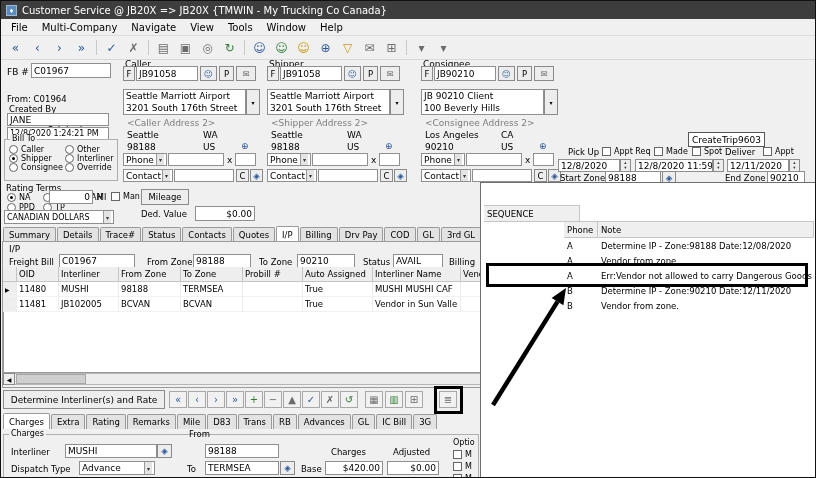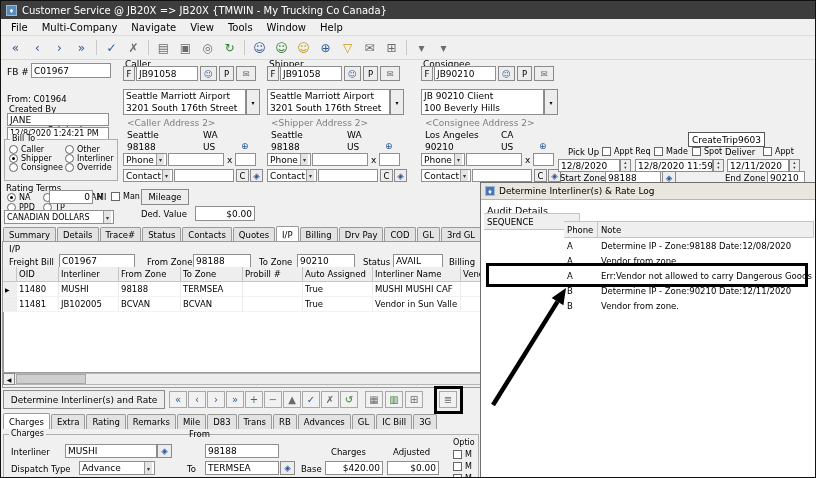--- a/index.html
+++ b/index.html
@@ -440,26 +440,22 @@
   <div class="cb" style="left:452px;top:461px;">
       <span class="box"></span>
       <span>M</span>
     </div>
   <div class="cb" style="left:452px;top:473px;">
       <span class="box"></span>
       <span>M</span>
     </div>
 
   <div class="logwin">
-    <div class="logtitle">
-      <span class="appicon" style="width:10px;height:10px;background:#4a76b8;">♦</span>
-      <span>Determine Interliner(s) &amp; Rate Log</span>
-    </div>
     <span class="lbl" style="left:6px;top:22px;font-size:9.5px;">Audit Details</span>
-    <div class="lh" style="left:3px;top:30px;width:96px;height:17px;">SEQUENCE</div>
+    <div class="lh" style="left:3px;top:22px;width:96px;height:17px;">SEQUENCE</div>
     <div class="lh" style="left:83px;top:38px;width:34px;height:17px;">Phone</div>
     <div class="lh" style="left:117px;top:38px;width:216px;height:17px;">Note</div>
 
     <div class="lc" style="left:83px;top:55px;width:34px;height:15px;">A</div>
     <div class="lc" style="left:117px;top:55px;width:216px;height:15px;">Determine IP - Zone:98188 Date:12/08/2020</div>
     <div class="lc" style="left:83px;top:70px;width:34px;height:15px;">A</div>
     <div class="lc" style="left:117px;top:70px;width:216px;height:15px;">Vendor from zone.</div>
     <div class="lc" style="left:83px;top:85px;width:34px;height:15px;">A</div>
     <div class="lc" style="left:117px;top:85px;width:216px;height:15px;">Err:Vendor not allowed to carry Dangerous Goods</div>
     <div class="lc" style="left:83px;top:100px;width:34px;height:15px;">B</div>

